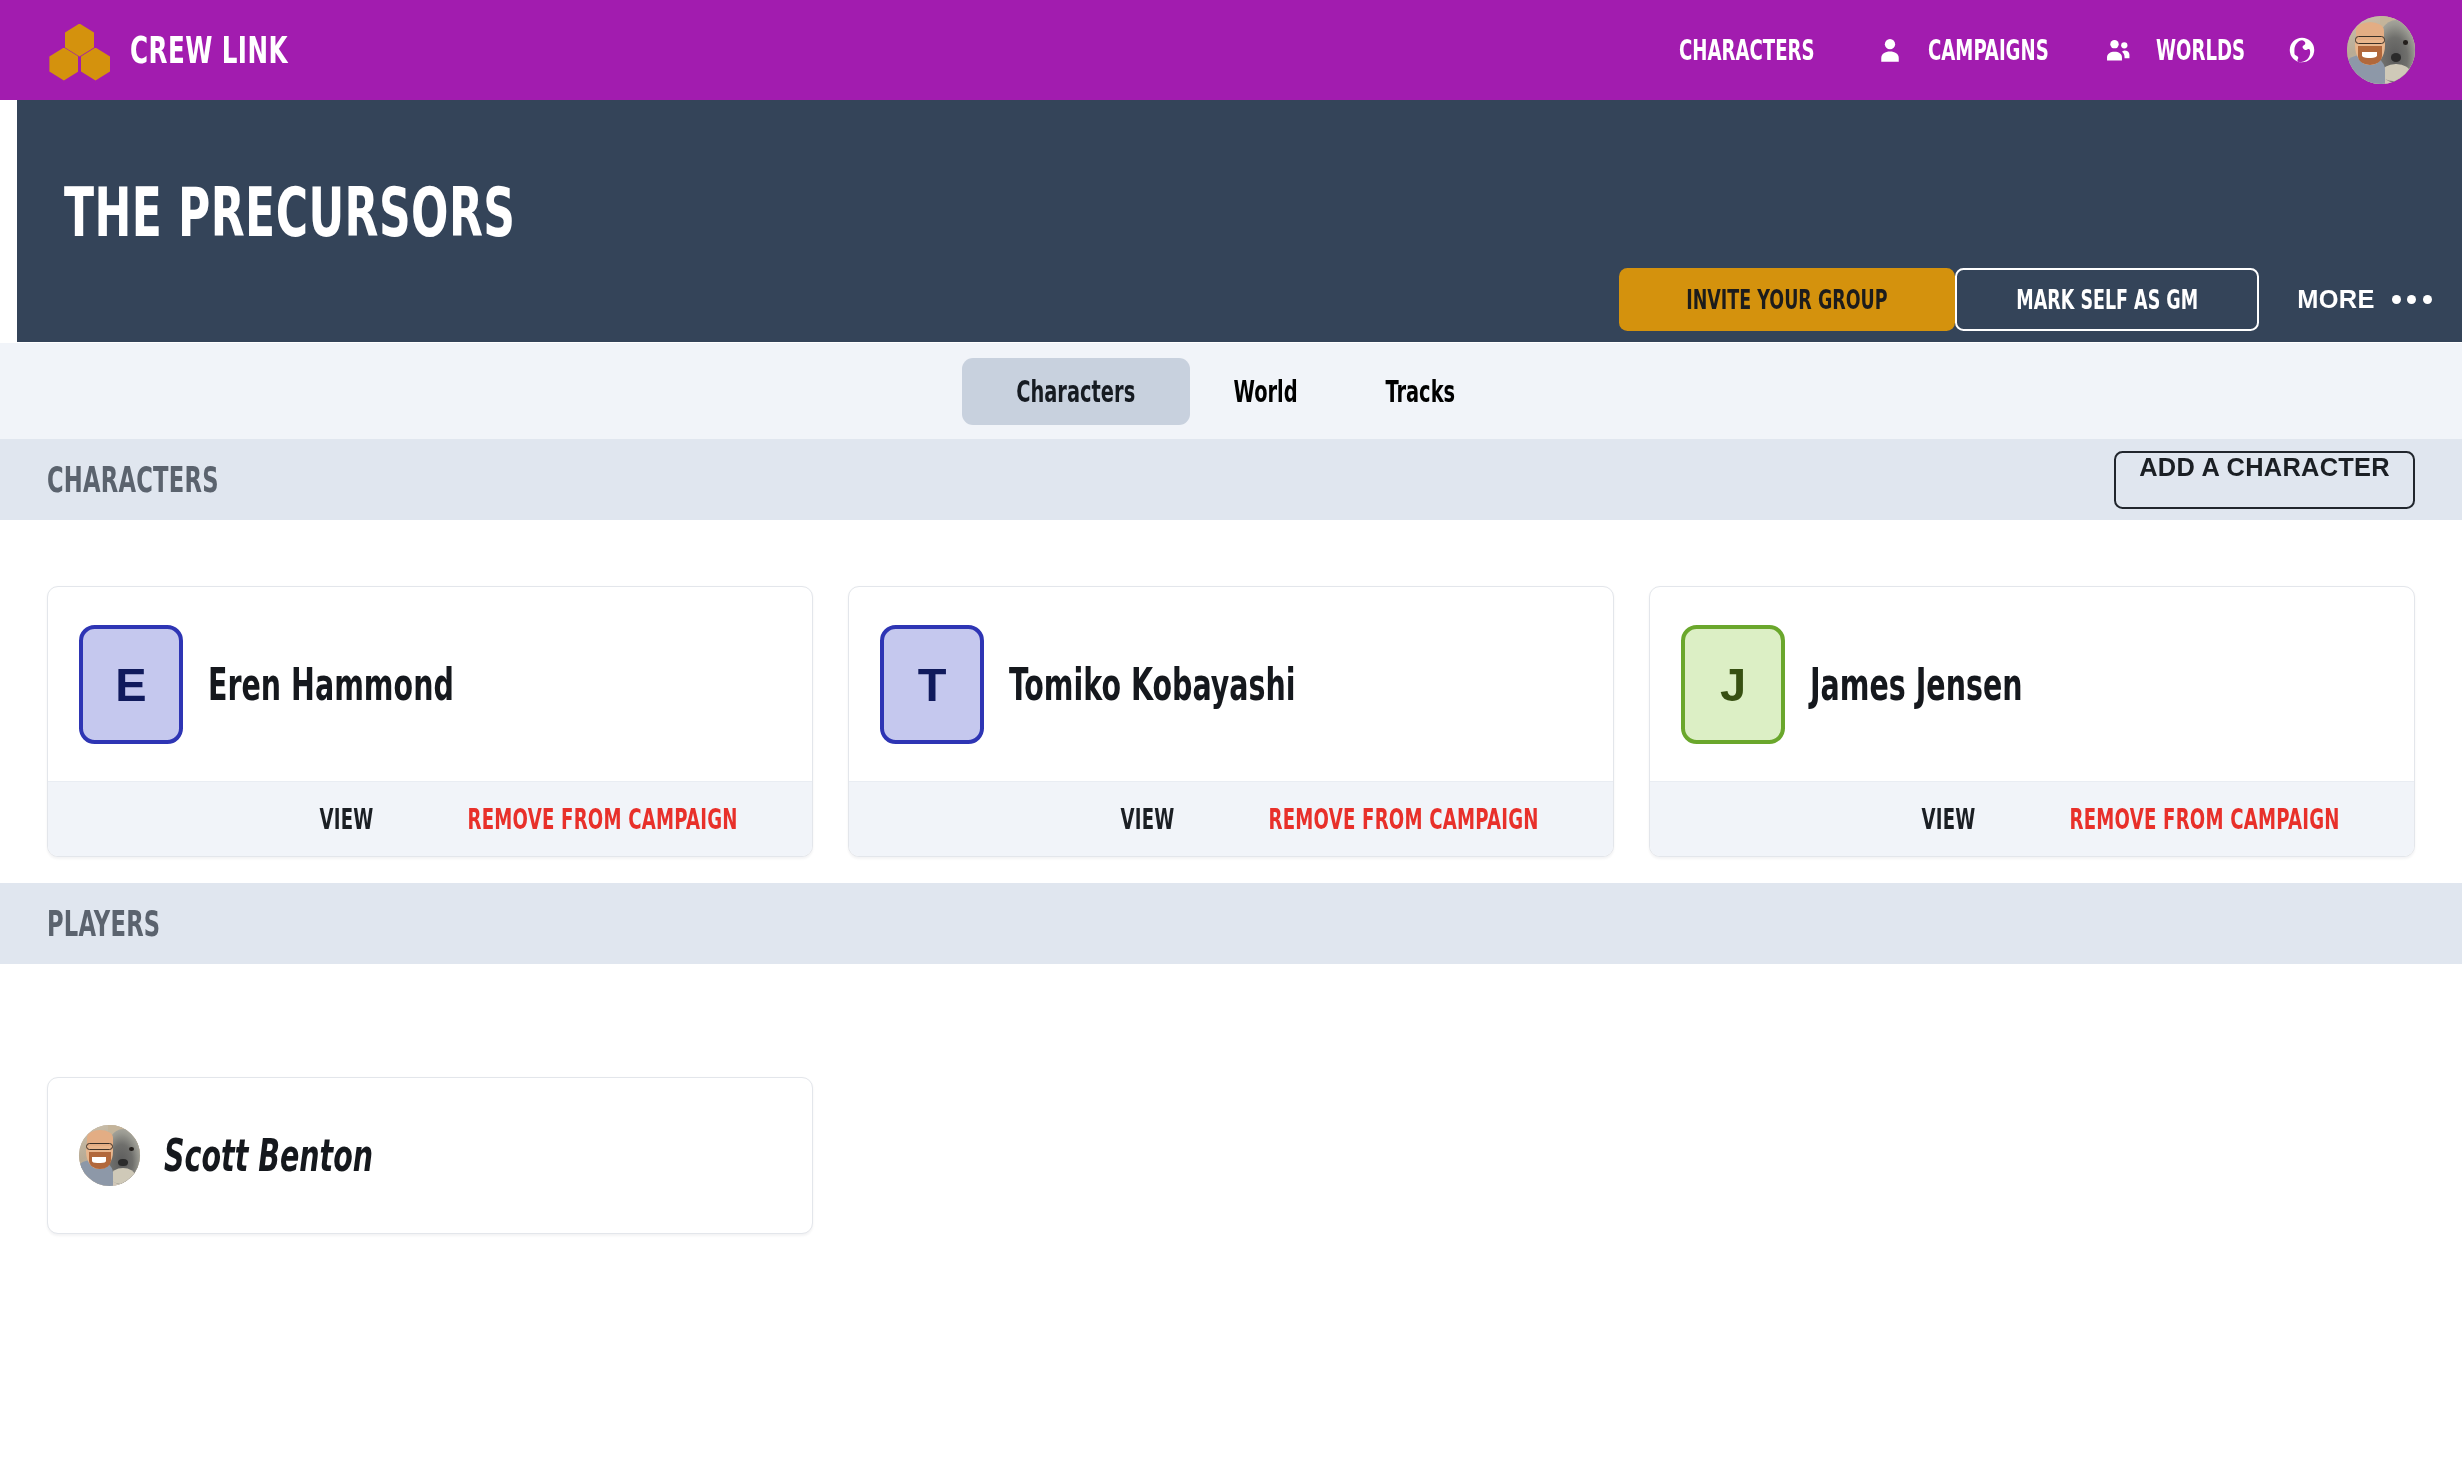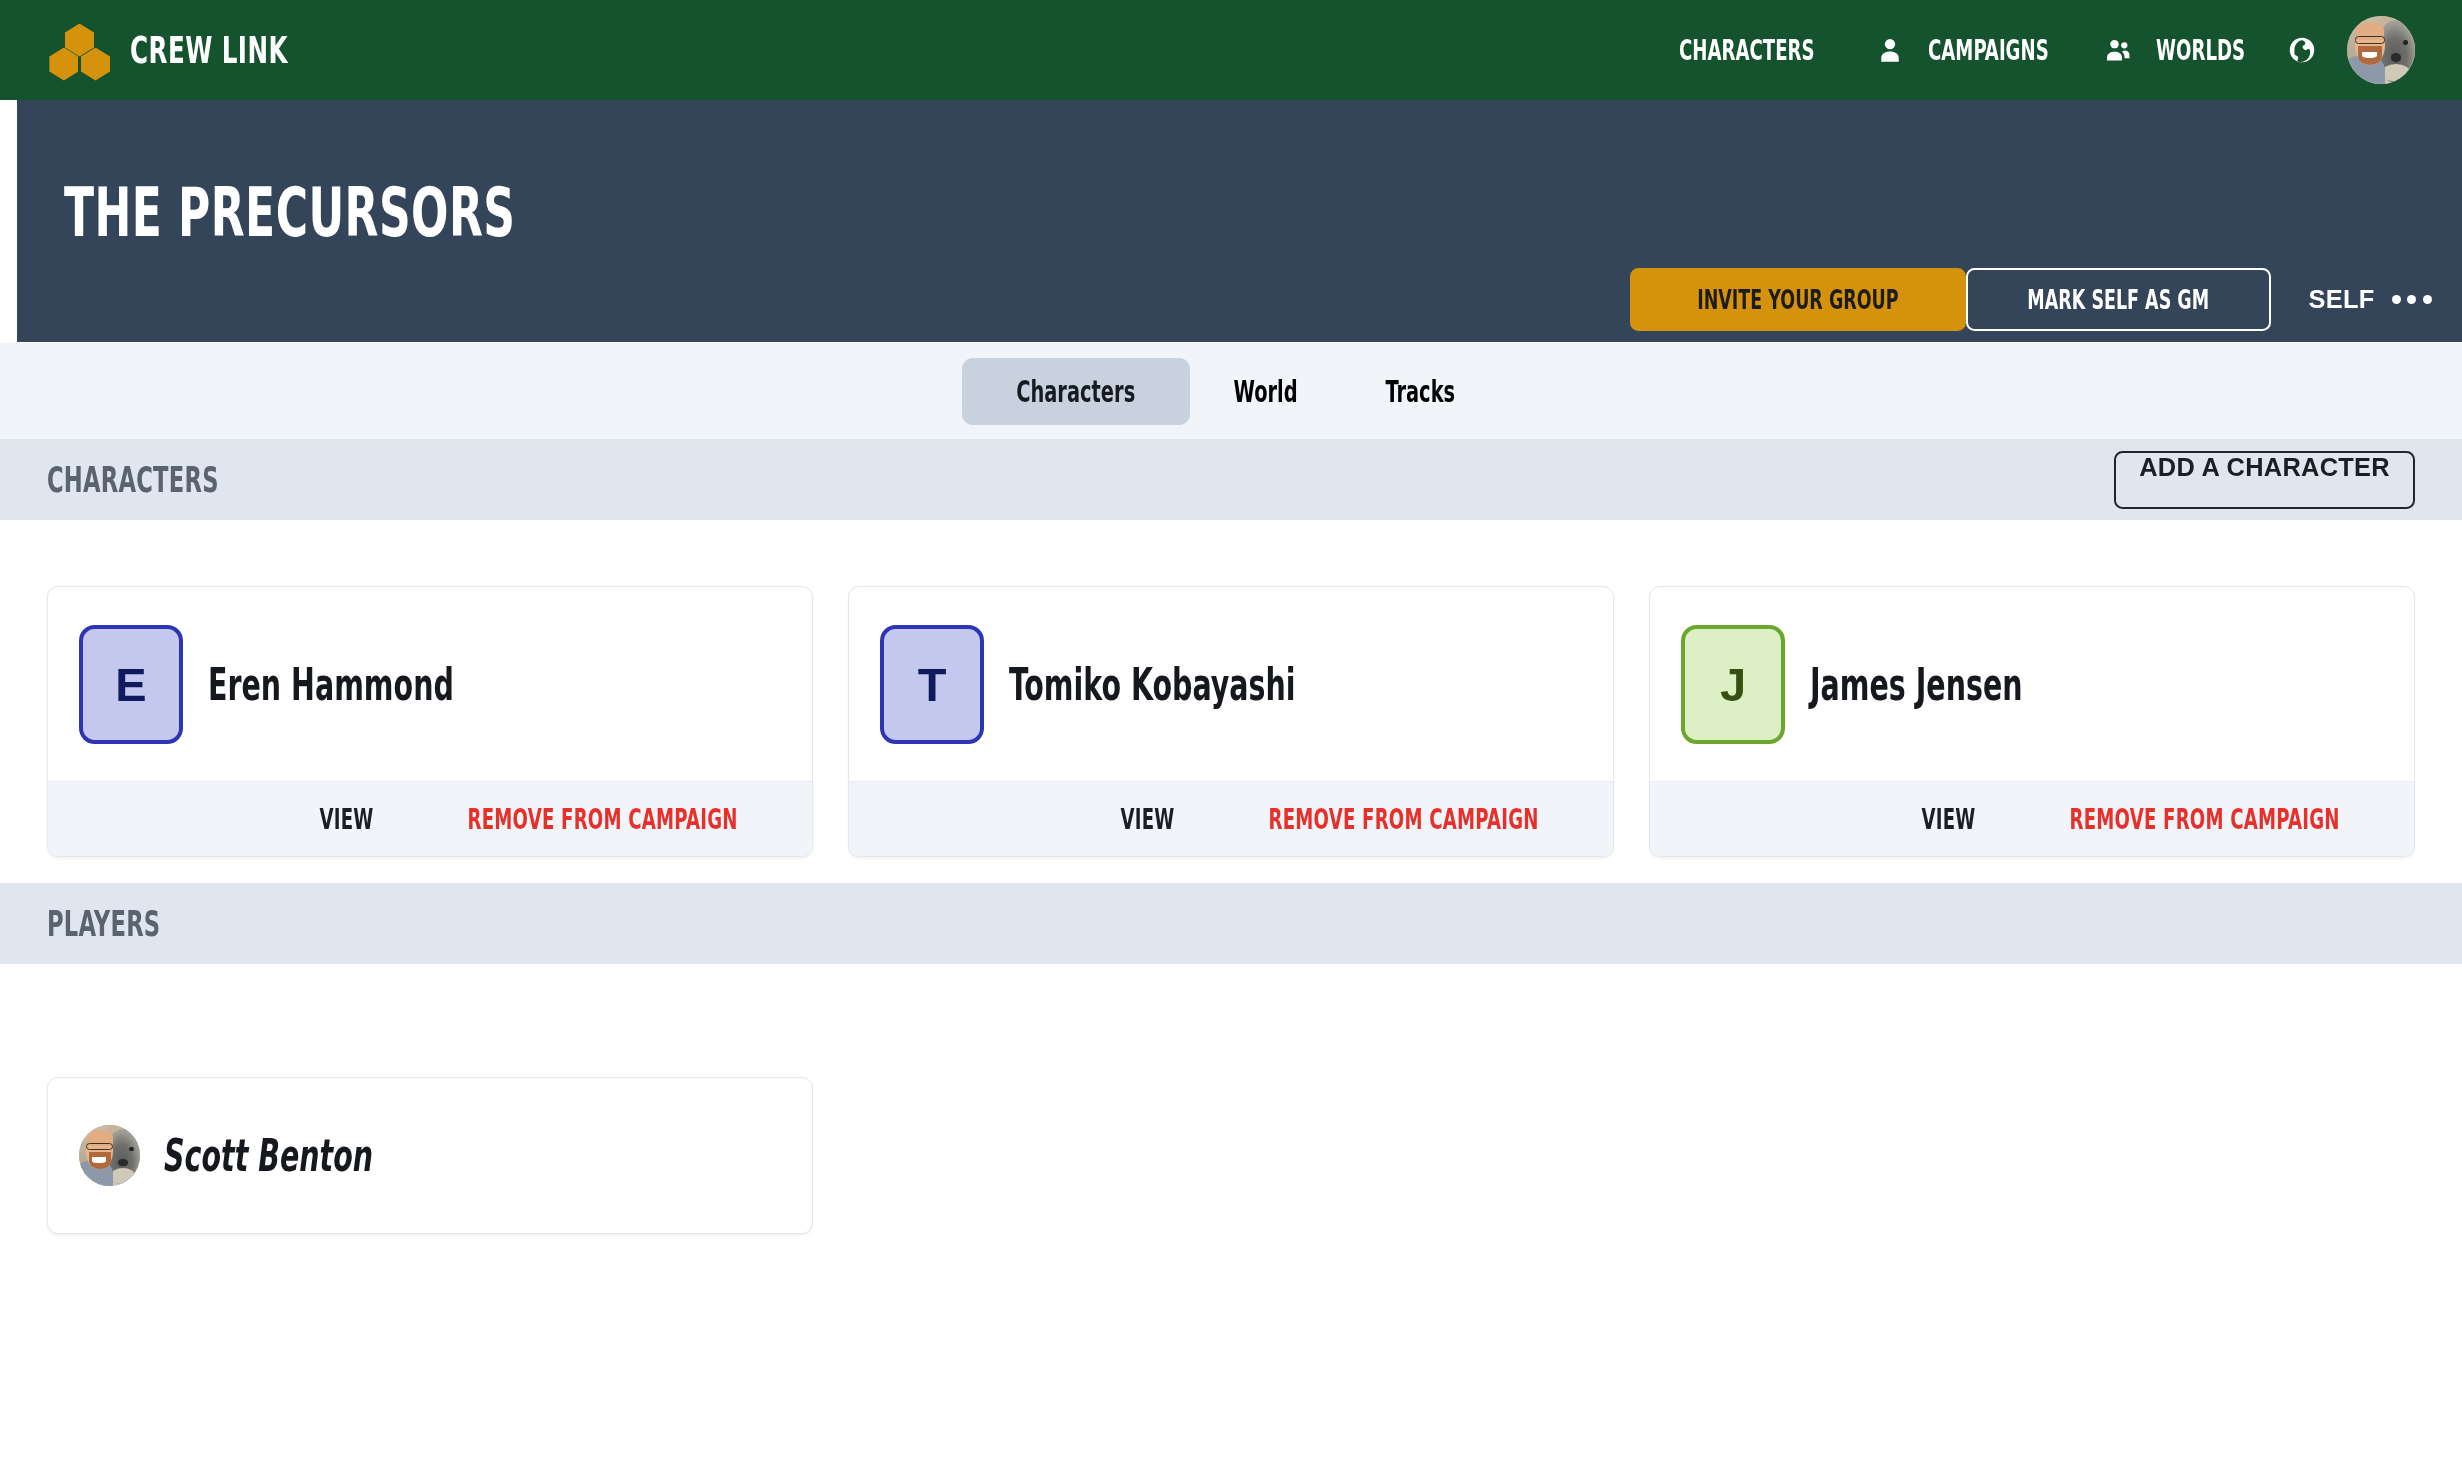--- a/index.html
+++ b/index.html
@@ -27,21 +27,21 @@
     transform-origin: center center;
     display: inline-block;
     white-space: nowrap;
   }
 
   
   .topbar {
     position: absolute;
     left: 0; top: 0;
     width: 2462px; height: 100px;
-    background: #14532d;
+    background: #a21caf;
     display: flex;
     align-items: center;
   }
   .brand {
     display: flex;
     align-items: center;
     margin-left: 47px;
     gap: 18px;
   }
   .logo-hexes {
@@ -377,21 +377,21 @@
   <div class="page-title cond">THE PRECURSORS</div>
 
   <div class="head-actions">
     <button class="btn-primary">
       <span class="cond-c">INVITE YOUR GROUP</span>
     </button>
     <button class="btn-outline-light">
       <span class="cond-c">MARK SELF AS GM</span>
     </button>
     <div class="btn-more">
-      <span>SELF</span>
+      <span>MORE</span>
       <span class="dots">
           <i></i>
           <i></i>
           <i></i>
         </span>
     </div>
   </div>
 </div>
 
 <div class="tabstrip">

